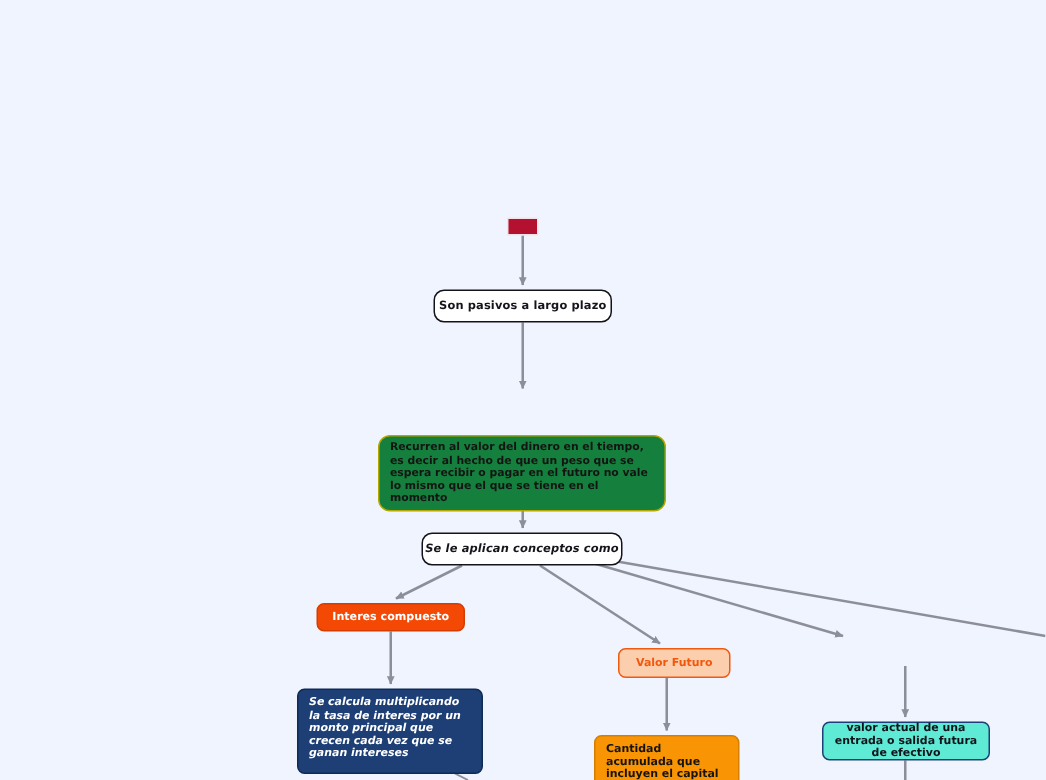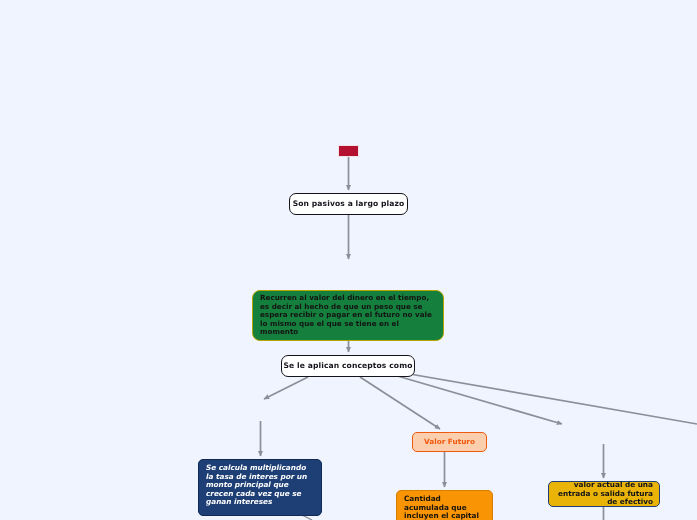--- a/index.html
+++ b/index.html
@@ -56,21 +56,21 @@
     color: #15141b;
     font-size: 7.6px;
     letter-spacing: .1px;
   }
   .n-pasivos {
     left: 289px; top: 193px;
     width: 119px; height: 22px;
   }
   .n-conceptos {
     left: 281px; top: 355px;
-    width: 134px; height: 22px;
+    width: 134px; height: 22px; font-style: italic;
   }
 
   
   .n-yellow {
     left: 252px; top: 262px;
     width: 192px; height: 51px;
     background: #15803d;
     border: 1.6px solid #b5a600;
     border-radius: 8px;
     color: #141414;
@@ -142,27 +142,27 @@
     border: 1.5px solid #94208a;
     border-radius: 5px;
     color: #f4e3f3;
     font-size: 7.3px;
   }
 
   
   .n-blue {
     left: 548px; top: 481px;
     width: 112px; height: 26px;
-    background: #eab308;
+    background: #5eead4;
     border: 1.6px solid #1d3f75;
     border-radius: 5px;
     color: #10131a;
     font-size: 7.3px;
     padding: 3px 6px;
-    text-align: right;
+    text-align: center;
     justify-content: flex-start;
     align-items: center;
   }
 </style>
 </head>
 <body>
 
 <div id="canvas">
 
   <svg id="edges" viewBox="0 0 697 520" width="697" height="520">
@@ -200,20 +200,21 @@
   </svg>
 
   <div class="node n-root"></div>
 
   <div class="node n-plain n-pasivos">Son pasivos a largo plazo</div>
 
   <div class="node n-yellow">Recurren al valor del dinero en el tiempo, es decir al hecho de que un peso que se espera recibir o pagar en el futuro no vale lo mismo que el que se tiene en el momento</div>
 
   <div class="node n-plain n-conceptos">Se le aplican conceptos como</div>
 
+  <div class="node n-orange">Interes compuesto</div>
 
   <div class="node n-navy">Se calcula multiplicando la tasa de interes por un monto principal que crecen cada vez que se ganan intereses</div>
 
   <div class="node n-peach">Valor Futuro</div>
 
   <div class="node n-amber">Cantidad acumulada que incluyen el capital y los intereses</div>
 
 
   <div class="node n-blue">valor actual de una entrada o salida futura de efectivo</div>
 

